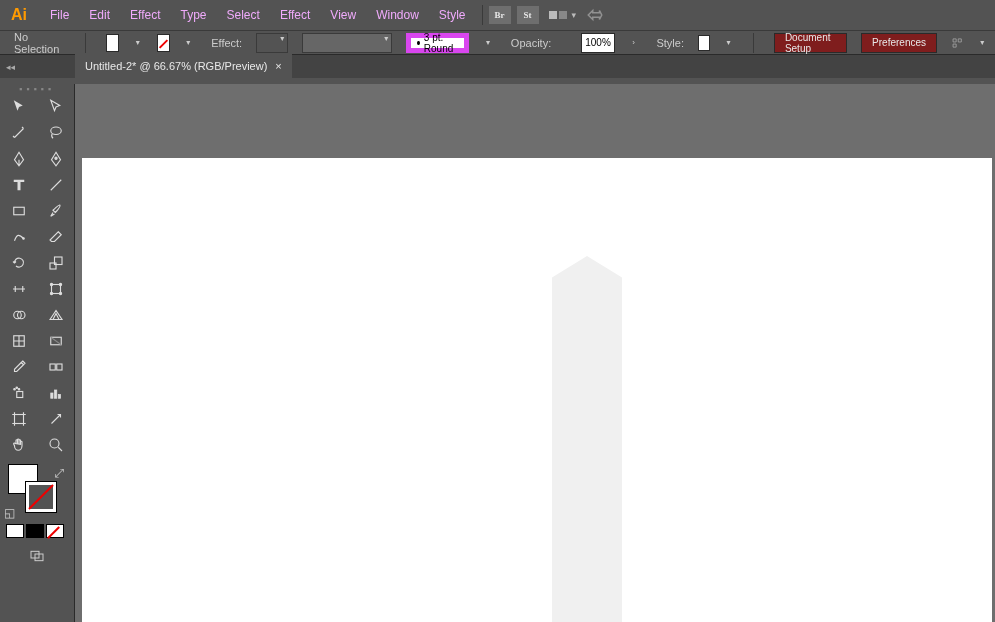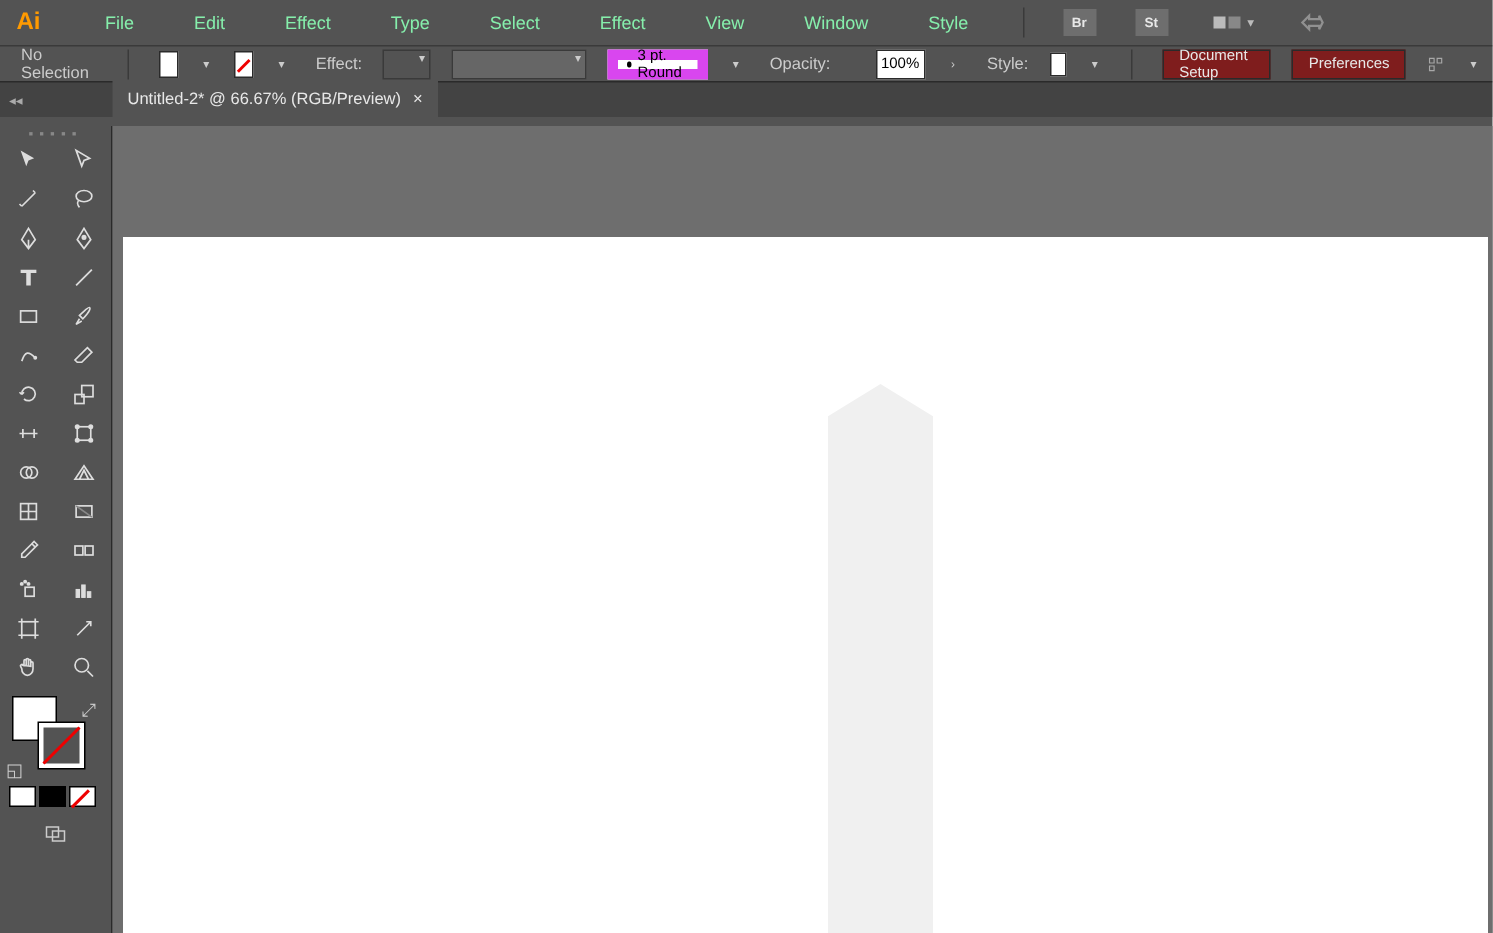--- a/index.html
+++ b/index.html
@@ -1,39 +1,39 @@
 <!DOCTYPE html>
 <html><head>
 <meta charset="utf-8">
 <style>
 * { margin: 0; padding: 0; box-sizing: border-box; font-family: "Segoe UI", Tahoma, sans-serif; user-select: none; }
 body { width: 995px; height: 622px; background: #535353; overflow: hidden; color: #e8e8e8; font-size: 11px; }
 
 
-.menubar { height: 30px; background: #535353; display: flex; align-items: center; padding: 0 6px; gap: 20px; }
+.menubar { height: 30px; background: #535353; display: flex; align-items: center; padding: 0 6px; gap: 0; }
 .app-logo { width: 26px; height: 26px; display: flex; align-items: center; justify-content: center; color: #ff9a00; font-weight: bold; font-size: 16px; margin-right: 8px; }
-.menu-item { padding: 5px 10px; color: #86efac; cursor: default; font-size: 12px; }
+.menu-item { padding: 5px 10px; color: #f0abfc; cursor: default; font-size: 12px; }
 .menu-divider { width: 1px; height: 20px; background: #3a3a3a; margin: 0 6px; }
-.menu-iconbox { width: 22px; height: 18px; background: #6e6e6e; display: flex; align-items: center; justify-content: center; font-size: 9px; font-weight: bold; margin-right: 6px; }
+.menu-iconbox { width: 22px; height: 18px; background: #6e6e6e; display: flex; align-items: center; justify-content: center; font-size: 9px; font-weight: bold; margin-right: 6px; font-family: Liberation Serif, serif; }
 .workspace-sw { display: flex; align-items: center; gap: 2px; margin-left: 4px; }
 .workspace-sw .sq { width: 8px; height: 8px; background: #bbb; }
 .chev { font-size: 9px; margin-left: 3px; color: #bbb; }
 .cloud-icon { width: 18px; height: 18px; margin-left: 10px; opacity: 0.6; }
 
 
 .optionsbar { height: 24px; background: #535353; border-top: 1px solid #3a3a3a; display: flex; align-items: center; padding: 0 8px; gap: 14px; font-size: 11px; }
 .no-selection { padding: 2px 6px; color: #ccc; }
 .swatch { width: 18px; height: 18px; border: 1px solid #2a2a2a; background: #fff; }
 .swatch.none { background: #fff; position: relative; }
 .swatch.none::after { content: ""; position: absolute; left: 0; right: 0; top: 50%; border-top: 2px solid #e00; transform: rotate(-45deg); }
 .dd { width: 14px; display: flex; align-items: center; justify-content: center; font-size: 8px; color: #ccc; }
 .lbl { color: #ccc; margin-left: 4px; }
 .stroke-input { width: 32px; height: 20px; background: #535353; border: 1px solid #3a3a3a; }
 .long-input { width: 90px; height: 20px; background: #666; border: 1px solid #3a3a3a; }
-.brush-box { display: flex; align-items: center; gap: 4px; height: 20px; border: 7px solid #d946ef; background: #fff; color: #000; padding: 3px 6px; font-size: 10px; }
+.brush-box { display: flex; align-items: center; gap: 4px; height: 20px; border: 5px solid #d946ef; background: #fff; color: #000; padding: 3px 6px; font-size: 10px; }
 .brush-dot { width: 4px; height: 4px; background: #000; border-radius: 50%; }
 .opacity-box { width: 48px; height: 20px; background: #fff; color: #000; display: flex; align-items: center; justify-content: center; font-size: 10px; border: 1px solid #2a2a2a; margin-left: 16px; }
 .btn { height: 20px; padding: 0 10px; border: 1px solid #2a2a2a; background: #7f1d1d; color: #e8e8e8; font-size: 10px; display: flex; align-items: center; }
 .align-icon { width: 18px; height: 18px; opacity: 0.7; }
 
 
 .tabbar { height: 24px; background: #434343; display: flex; align-items: flex-end; padding-left: 75px; border-top: 1px solid #2a2a2a; }
 .doc-collapse { position: absolute; left: 6px; top: 62px; font-size: 9px; color: #aaa; }
 .tab { height: 24px; background: #535353; padding: 0 10px; display: flex; align-items: center; gap: 8px; font-size: 11px; color: #e8e8e8; }
 .tab .close { font-size: 11px; cursor: pointer; }

